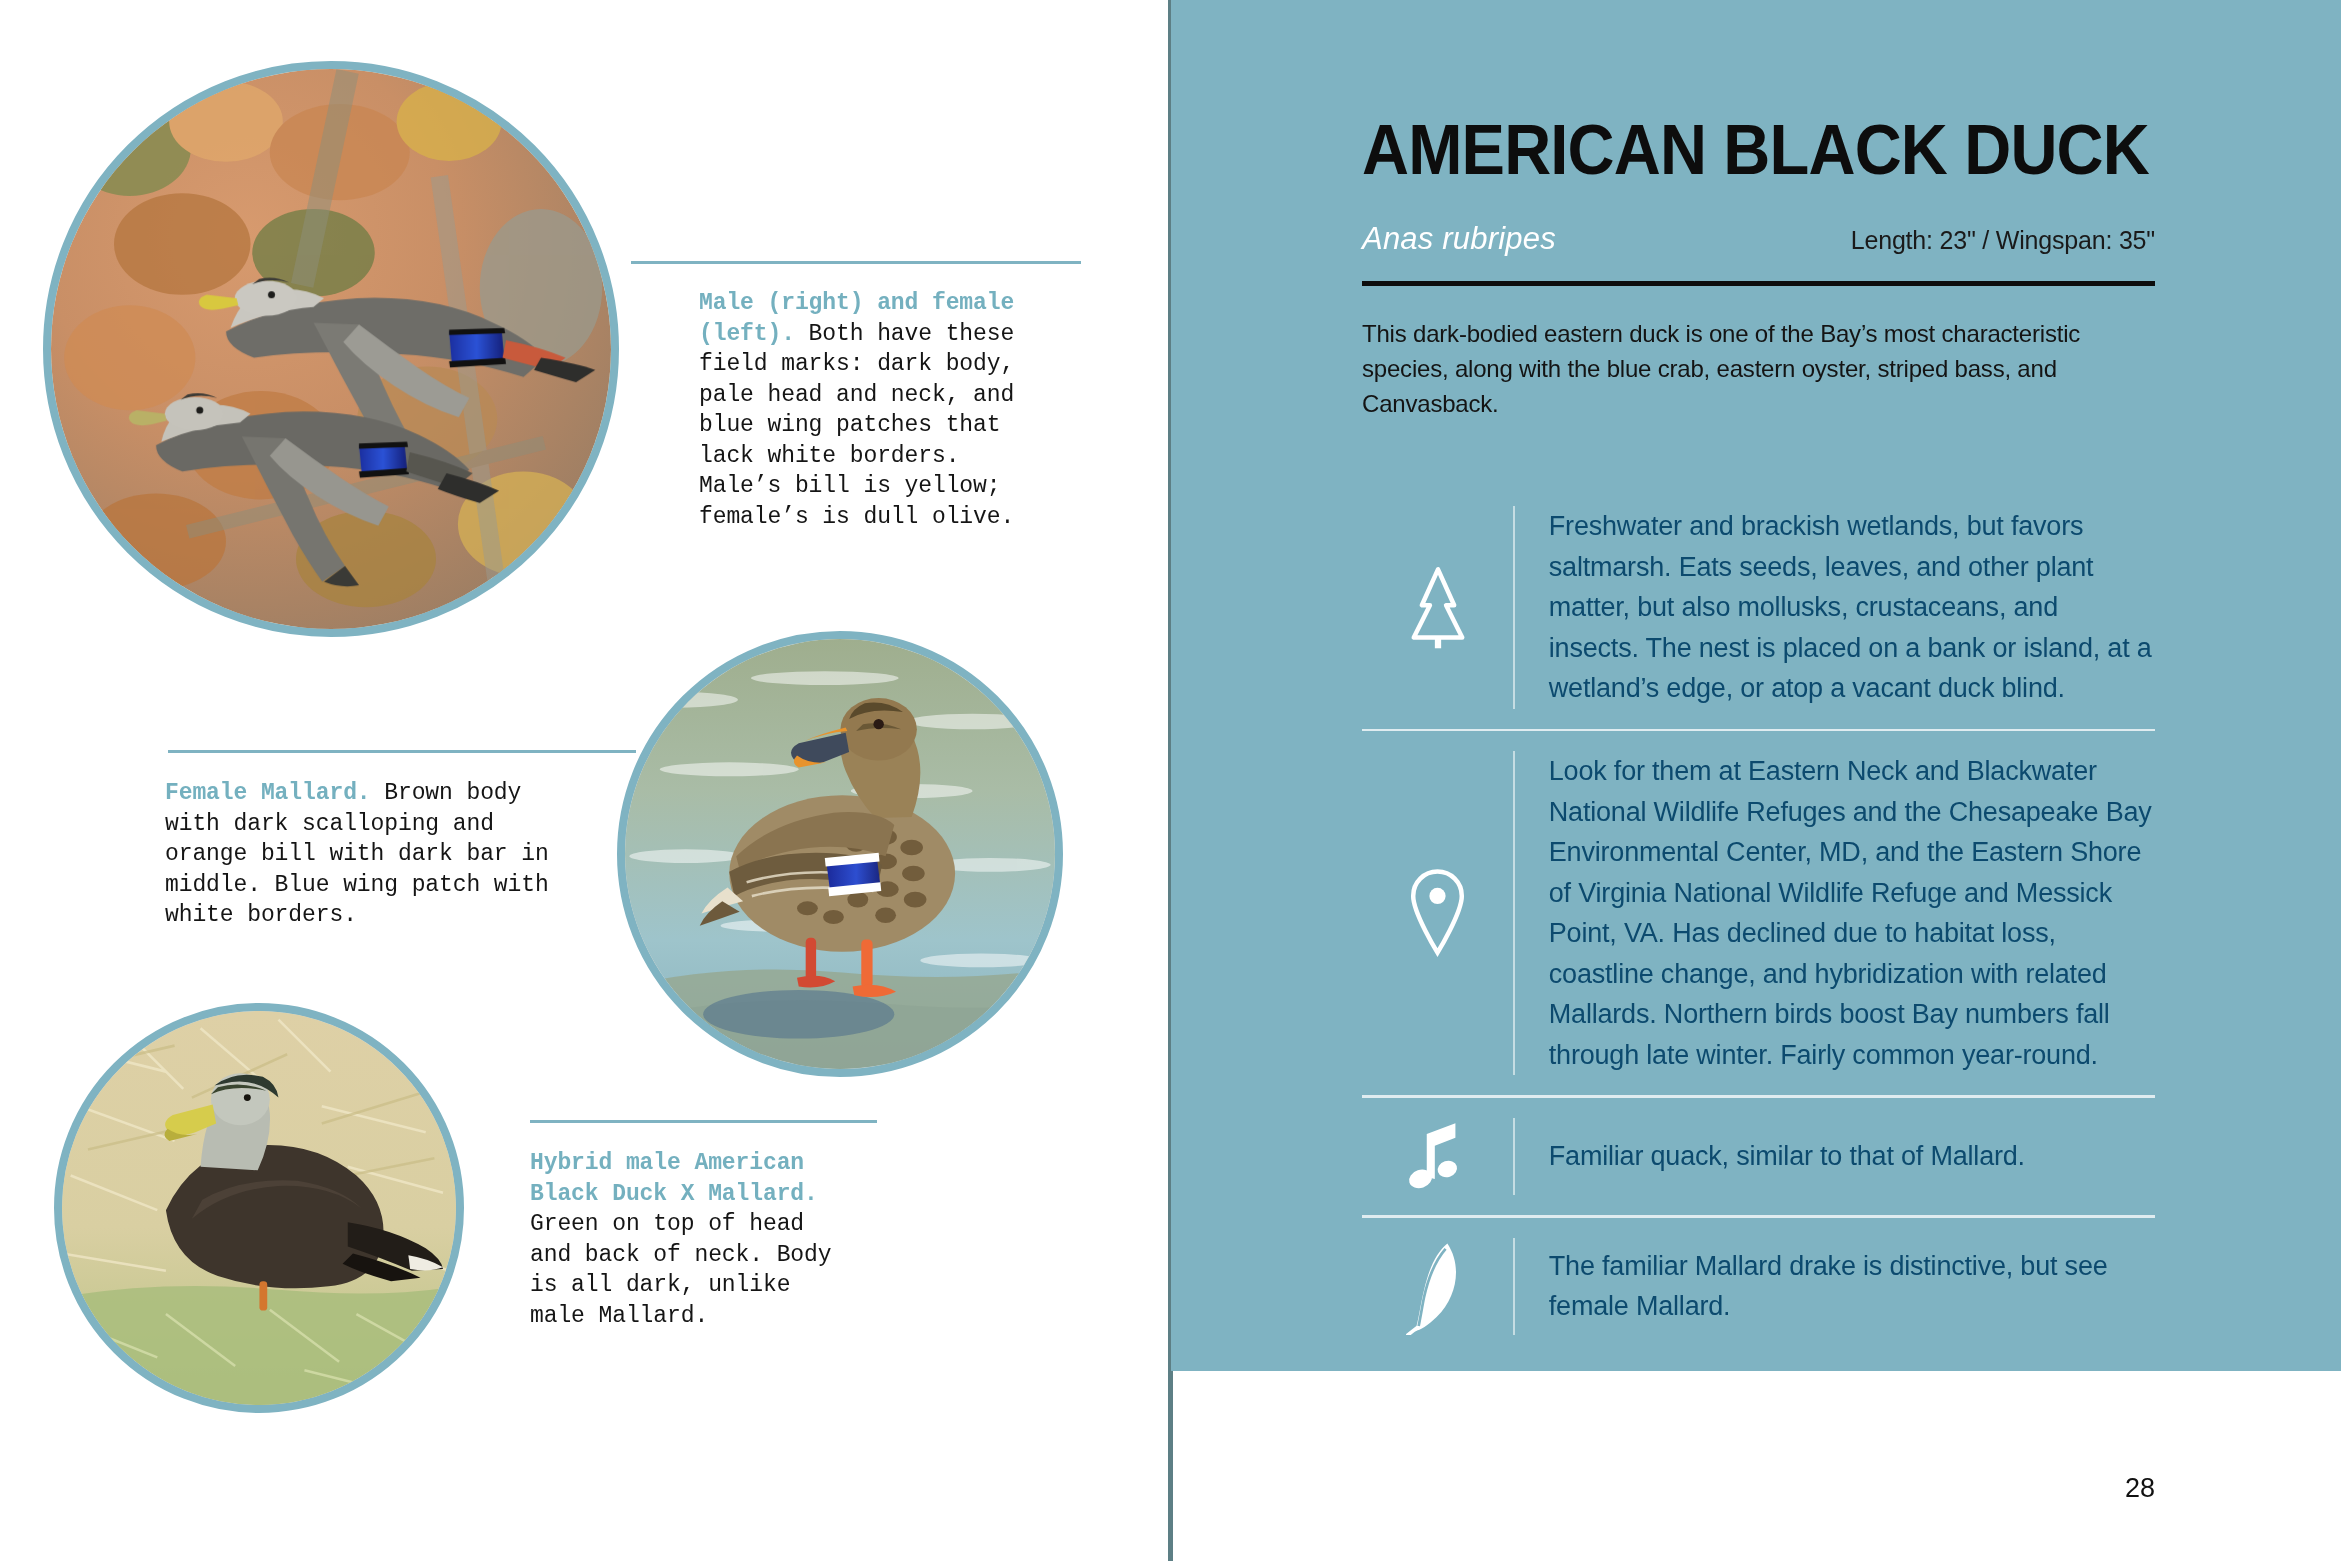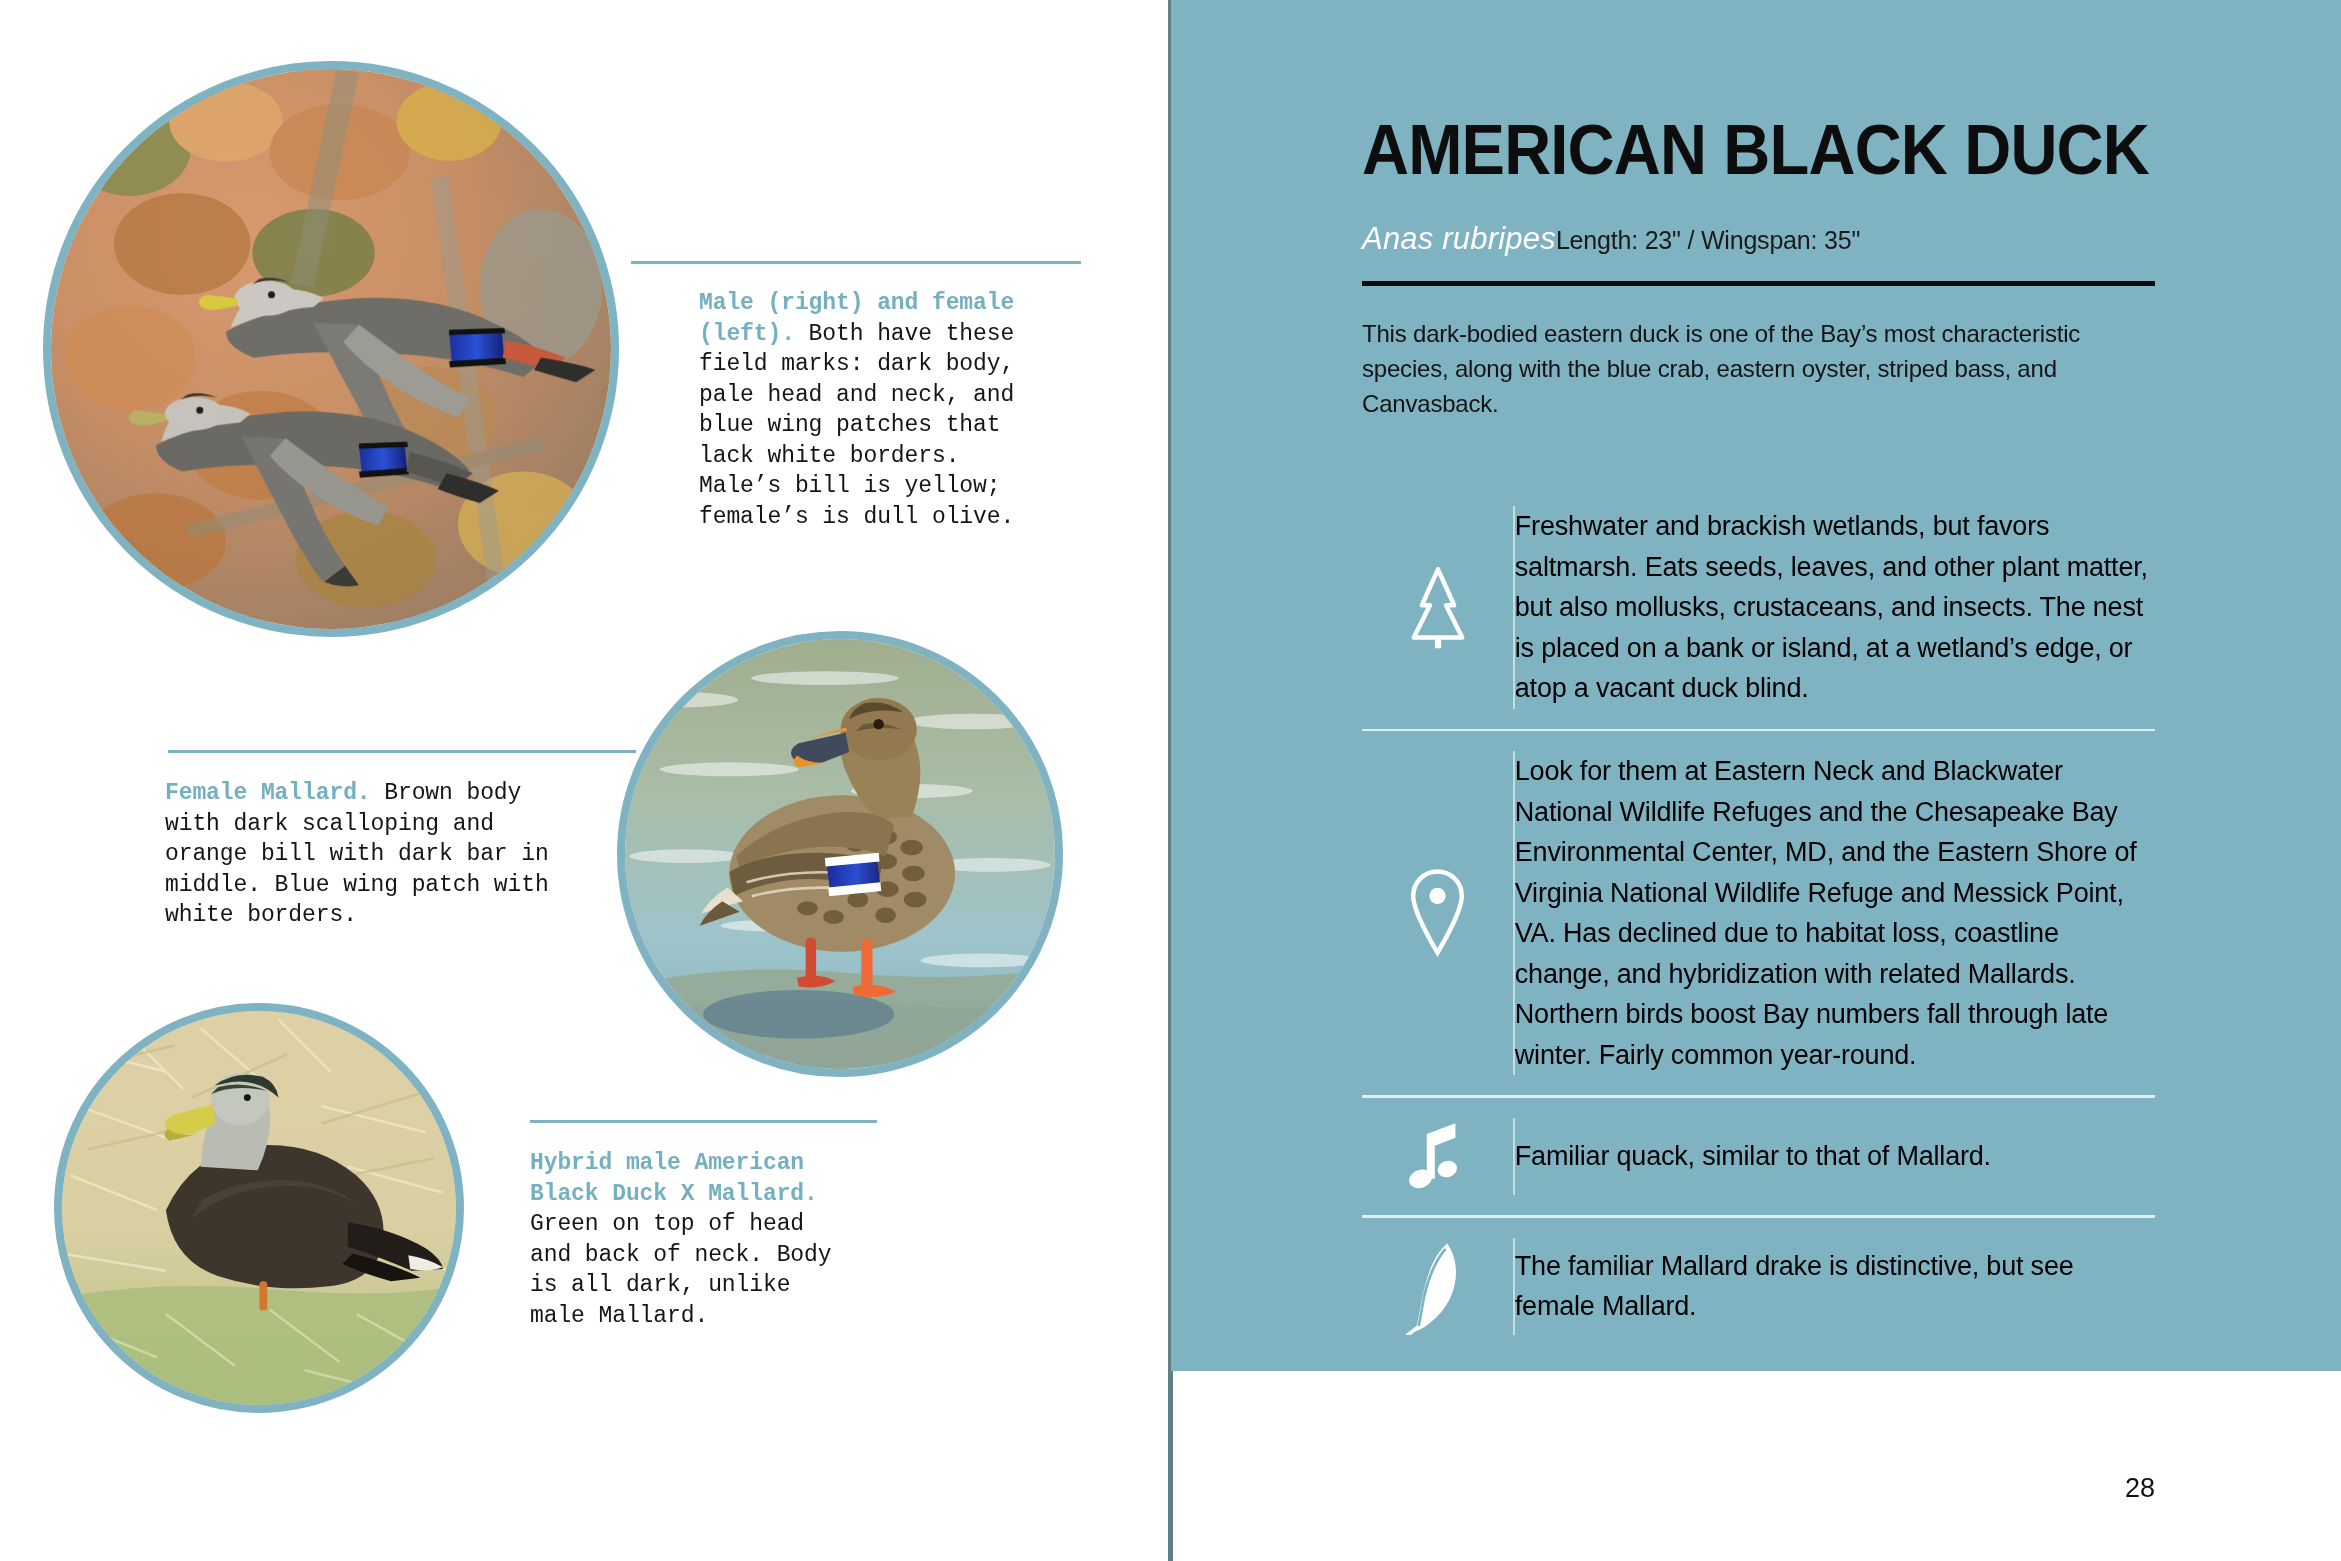--- a/index.html
+++ b/index.html
@@ -72,21 +72,21 @@
     font-size:70px;font-weight:800;
     letter-spacing:-0.9px;
     color:#0d0d0d;
     font-stretch:condensed;
     transform:scaleX(0.93);
     transform-origin:left center;
     white-space:nowrap;
   }
   .sci-row{
     position:absolute;left:0;top:221px;width:793px;
-    display:flex;align-items:baseline;justify-content:flex-start;
+    display:flex;align-items:baseline;justify-content:space-between;
   }
   .sci-name{
     font-size:31px;font-style:italic;color:#ffffff;
     letter-spacing:0.2px;
   }
   .measure{
     font-size:25px;color:#1a1a1a;letter-spacing:-0.2px;
   }
   .hr-heavy{
     position:absolute;left:0;top:281px;width:793px;height:5.4px;
@@ -107,21 +107,22 @@
   }
   .fact-icon{
     flex:0 0 151px;
     display:flex;align-items:center;justify-content:center;
   }
   .fact-sep{
     flex:0 0 1.8px;background:rgba(255,255,255,0.55);
   }
   .fact-text{
     flex:1;
-    font-size:27px;line-height:1.5;color:#000000;
+    padding-left:34px;
+    font-size:27px;line-height:1.5;color:#0c4a6e;
     letter-spacing:-0.2px;
     display:flex;align-items:center;
   }
   .hr-light{
     height:2.7px;background:rgba(255,255,255,0.75);
     width:793px;
   }
 
   
   .footer{

